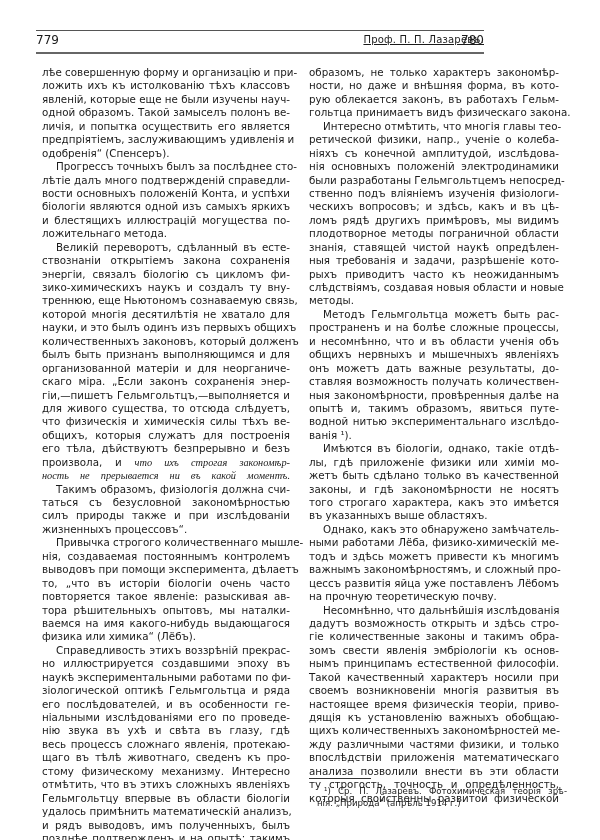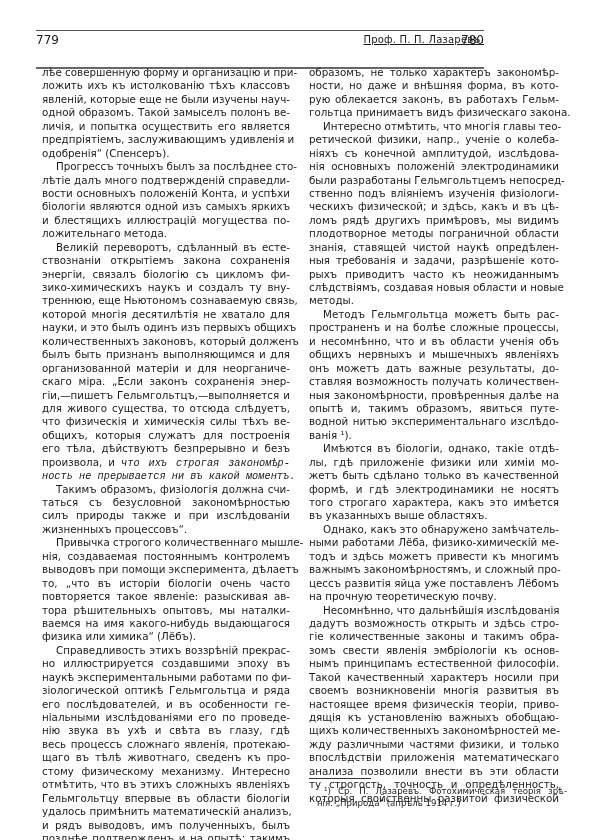--- a/index.html
+++ b/index.html
@@ -1,30 +1,30 @@
 <!DOCTYPE html>
 <html><head>
 <meta charset="utf-8">
 <style>
   html, body { margin: 0; padding: 0; background: #ffffff; }
   body { width: 600px; height: 840px; position: relative; overflow: hidden;
          font-family: "DejaVu Sans", sans-serif; color: #1a1a1a; }
-  .page-header { position: absolute; left: 36px; top: 30px; width: 448px; height: 39px;
+  .page-header { position: absolute; left: 36px; top: 30px; width: 448px; height: 24px;
                  border-top: 1.5px solid #555; border-bottom: 2px solid #666; box-sizing: border-box; }
   .pnum-left { position: absolute; left: 0; top: 2px; font-size: 12px; }
   .pnum-right { position: absolute; right: 0; top: 2px; font-size: 12px; text-align: center; }
   .running-title { position: absolute; left: 0; right: 0; top: 3px; text-align: right;
                    font-size: 10px; letter-spacing: 0.2px; text-decoration: underline; }
   .col { position: absolute; top: 66px; font-size: 10.3px; line-height: 13.45px; }
   .col.left { left: 42px; width: 248px; }
   .col.right { left: 309px; width: 250px; }
   .line { display: block; white-space: nowrap; text-align: justify; text-align-last: justify; height: 13.45px; overflow: visible; }
   .line.last { text-align-last: left; }
   .line.indent { padding-left: 14px; }
-  .it { font-family: Liberation Mono, monospace; font-style: italic; }
+  .it { font-family: Liberation Serif, serif; font-style: italic; }
   .footnote-rule { position: absolute; left: 309px; top: 778px; width: 62px; height: 1px; background: #333; }
   .footnote { position: absolute; left: 309px; top: 786px; width: 250px; font-size: 8.6px; line-height: 11.5px; margin-left: 8px; }
   .footnote .line { height: 11.5px; }
   .fn-indent { padding-left: 7px; }
 </style>
 </head>
 <body>
 
 <div class="page-header">
   <span class="pnum-left">779</span>
@@ -96,42 +96,42 @@
     <span class="line"><span>образомъ, не только характеръ закономѣр-</span></span>
     <span class="line"><span>ности, но даже и внѣшняя форма, въ кото-</span></span>
     <span class="line"><span>рую облекается законъ, въ работахъ Гельм-</span></span>
     <span class="line"><span>гольтца принимаетъ видъ физическаго закона.</span></span>
     <span class="line indent"><span>Интересно отмѣтить, что многія главы тео-</span></span>
     <span class="line"><span>ретической физики, напр., ученіе о колеба-</span></span>
     <span class="line"><span>ніяхъ съ конечной амплитудой, изслѣдова-</span></span>
     <span class="line"><span>нія основныхъ положеній электродинамики</span></span>
     <span class="line"><span>были разработаны Гельмгольтцемъ непосред-</span></span>
     <span class="line"><span>ственно подъ вліяніемъ изученія физіологи-</span></span>
-    <span class="line"><span>ческихъ физической; и здѣсь, какъ и въ цѣ-</span></span>
+    <span class="line"><span>ческихъ вопросовъ; и здѣсь, какъ и въ цѣ-</span></span>
     <span class="line"><span>ломъ рядѣ другихъ примѣровъ, мы видимъ</span></span>
     <span class="line"><span>плодотворное методы пограничной области</span></span>
     <span class="line"><span>знанія, ставящей чистой наукѣ опредѣлен-</span></span>
     <span class="line"><span>ныя требованія и задачи, разрѣшеніе кото-</span></span>
     <span class="line"><span>рыхъ приводитъ часто къ неожиданнымъ</span></span>
     <span class="line"><span>слѣдствіямъ, создавая новыя области и новые</span></span>
     <span class="line last"><span>методы.</span></span>
     <span class="line indent"><span>Методъ Гельмгольтца можетъ быть рас-</span></span>
     <span class="line"><span>пространенъ и на болѣе сложные процессы,</span></span>
     <span class="line"><span>и несомнѣнно, что и въ области ученія объ</span></span>
     <span class="line"><span>общихъ нервныхъ и мышечныхъ явленіяхъ</span></span>
     <span class="line"><span>онъ можетъ дать важные результаты, до-</span></span>
     <span class="line"><span>ставляя возможность получать количествен-</span></span>
     <span class="line"><span>ныя закономѣрности, провѣренныя далѣе на</span></span>
     <span class="line"><span>опытѣ и, такимъ образомъ, явиться путе-</span></span>
     <span class="line"><span>водной нитью экспериментальнаго изслѣдо-</span></span>
     <span class="line last"><span>ванія ¹).</span></span>
     <span class="line indent"><span>Имѣются въ біологіи, однако, такіе отдѣ-</span></span>
     <span class="line"><span>лы, гдѣ приложеніе физики или химіи мо-</span></span>
     <span class="line"><span>жетъ быть сдѣлано только въ качественной</span></span>
-    <span class="line"><span>формѣ, и гдѣ электродинамики не носятъ</span></span>
+    <span class="line"><span>законы, и гдѣ закономѣрности не носятъ</span></span>
     <span class="line"><span>того строгаго характера, какъ это имѣется</span></span>
     <span class="line last"><span>въ указанныхъ выше областяхъ.</span></span>
     <span class="line indent"><span>Однако, какъ это обнаружено замѣчатель-</span></span>
     <span class="line"><span>ными работами Лёба, физико-химическій ме-</span></span>
     <span class="line"><span>тодъ и здѣсь можетъ привести къ многимъ</span></span>
     <span class="line"><span>важнымъ закономѣрностямъ, и сложный про-</span></span>
     <span class="line"><span>цессъ развитія яйца уже поставленъ Лёбомъ</span></span>
     <span class="line last"><span>на прочную теоретическую почву.</span></span>
     <span class="line indent"><span>Несомнѣнно, что дальнѣйшія изслѣдованія</span></span>
     <span class="line"><span>дадутъ возможность открыть и здѣсь стро-</span></span>

